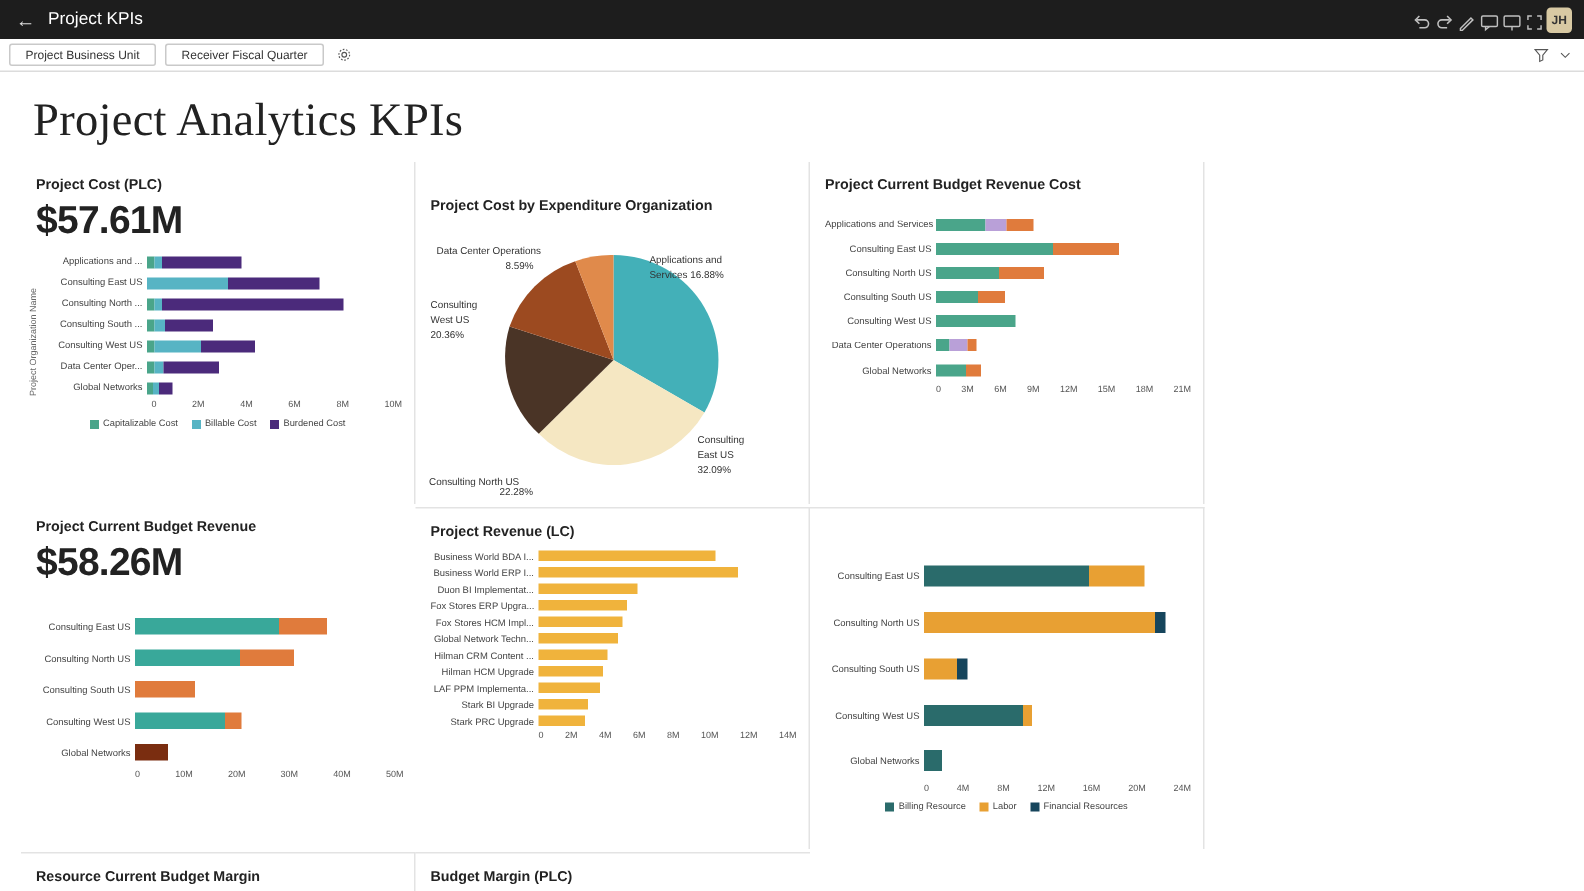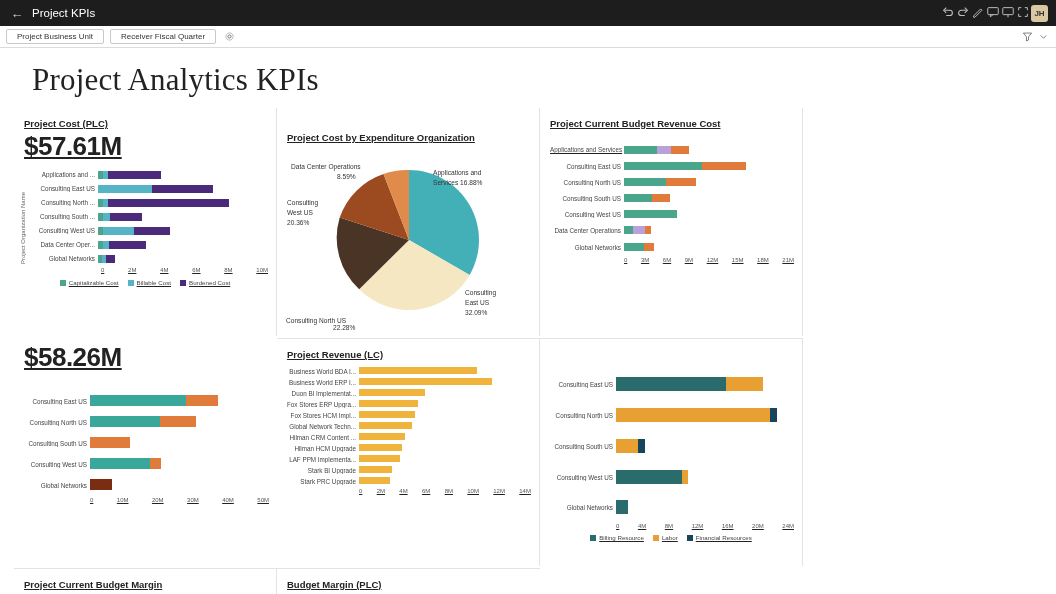--- a/index.html
+++ b/index.html
@@ -12,21 +12,21 @@
     overflow:hidden;
   }
   
   .topbar {
     height:26px; background:#1d1d1d; color:#fff;
     display:flex; align-items:center; padding:0 8px;
     font-size:11px;
   }
   .topbar .back { font-size:13px; width:18px; text-align:center; cursor:pointer; color:#ddd;}
   .topbar .title { margin-left:6px; font-size:11.5px; }
-  .topbar .right { margin-left:auto; display:flex; align-items:flex-start; gap:1px; }
+  .topbar .right { margin-left:auto; display:flex; align-items:flex-end; gap:1px; }
   .tb-ico { width:14px; height:14px; display:inline-block; opacity:.85; }
   .avatar {
     width:17px; height:17px; border-radius:3px; background:#d8c9a3; color:#333;
     font-size:8px; display:flex; align-items:center; justify-content:center;
     font-weight:bold;
   }
   
   .filterbar {
     height:22px; background:#fff; border-bottom:1px solid #dcdcdc;
     display:flex; align-items:center; padding:0 6px; gap:6px;
@@ -35,25 +35,25 @@
     border:1px solid #c9c9c9; border-radius:2px; height:15px;
     font-size:8px; padding:0 10px; display:flex; align-items:center;
     color:#333; background:#fff; min-width:98px; justify-content:center;
   }
   .gear { font-size:11px; color:#555; margin-left:2px; }
   .filterbar .right { margin-left:auto; display:flex; align-items:center; gap:6px; padding-right:2px;}
   
   .page { padding:0 14px; }
   h1.page-title {
     font-family:"Liberation Serif", serif;
-    font-size:31px; font-weight:normal; margin:14px 0 10px 18px; letter-spacing:.2px;
+    font-size:31px; font-weight:normal; margin:14px 0 10px 8px; letter-spacing:.2px;
   }
   .grid { display:flex; flex-wrap:wrap; }
   .cell {
-    width:263px; height:228px; padding:4px 8px 0 8px; position:relative;text-decoration:underline;
+    width:263px; height:228px; padding:4px 8px 0 8px; position:relative;
   }
   .cell.brd-r { border-right:1px solid #e3e3e3; }
   .row2 { border-top:1px solid #e3e3e3; margin-top:2px;}
   .c-title { font-size:9.5px; font-weight:bold; color:#222; margin:6px 0 2px 2px; }
   .c-big { font-size:26px; font-weight:bold; margin:2px 0 6px 2px; letter-spacing:-.5px;}
   
   .bars { padding-left:2px; }
   .brow { display:flex; align-items:center; height:13px; margin-bottom:1px; }
   .blab { font-size:6.3px; color:#444; text-align:right; padding-right:3px; white-space:nowrap; overflow:hidden;}
   .btrack { position:relative; height:100%; flex:1; }
@@ -317,20 +317,21 @@
           <span>9M</span>
           <span>12M</span>
           <span>15M</span>
           <span>18M</span>
           <span>21M</span>
         </div>
       </div>
     </div>
 
     <div class="cell">
+      <div class="c-title">Project Current Budget Revenue</div>
       <div class="c-big">$58.26M</div>
       <div class="bars" style="margin-top:18px">
         <div class="brow" style="height:20px">
             <div class="blab" style="width:66px">Consulting East US</div>
             <div class="btrack">
               <span class="bseg" style="top:4px;height:11px;left:0;width:96px;background:#39a89a"></span>
               <span class="bseg" style="top:4px;height:11px;left:96px;width:32px;background:#e07b3c"></span>
             </div>
           </div>
         <div class="brow" style="height:20px">
@@ -508,21 +509,21 @@
             <span>Labor</span>
           </span>
         <span class="lg">
             <i class="sw" style="background:#16455c"></i>
             <span>Financial Resources</span>
           </span>
       </div>
     </div>
 
     <div class="cell brd-r row2">
-      <div class="c-title">Project Current Budget Margin</div>
+      <div class="c-title">Resource Current Budget Margin</div>
       <div class="c-big">$22.50M</div>
 
     </div>
 
     <div class="cell row2">
       <div class="c-title">Budget Margin (PLC)</div>
       <div class="c-big">$30.39M</div>
 
     </div>
 

